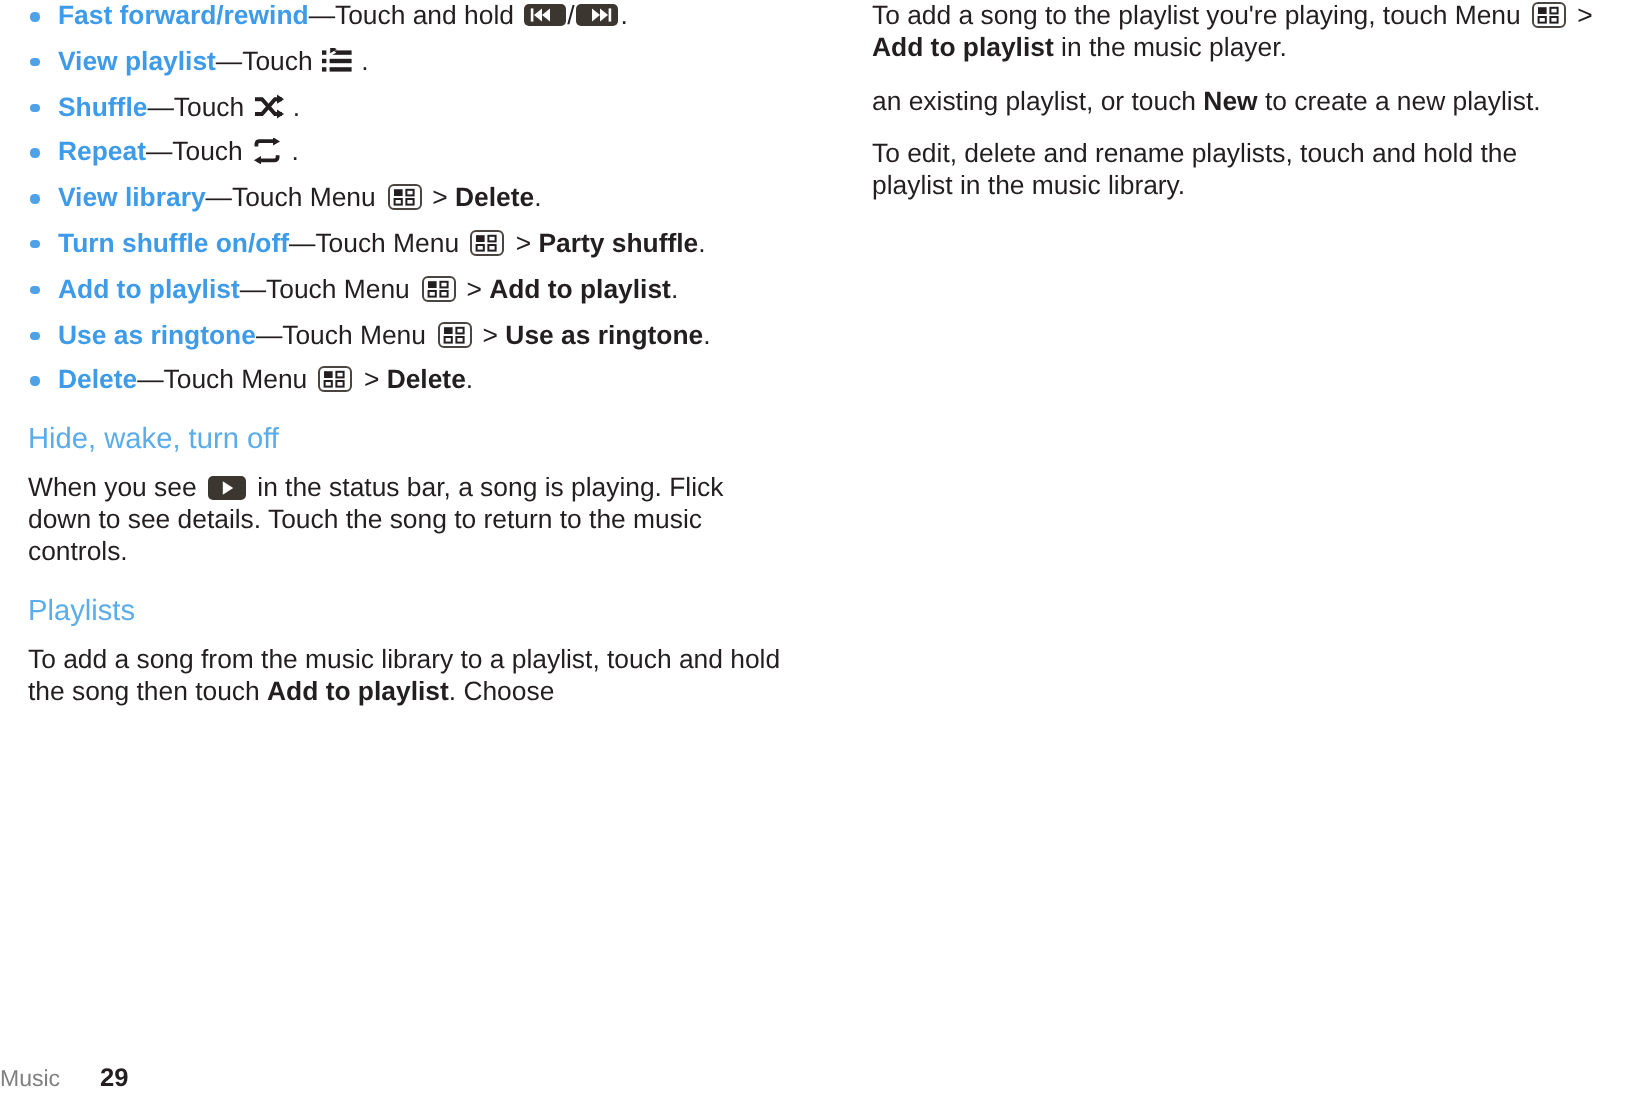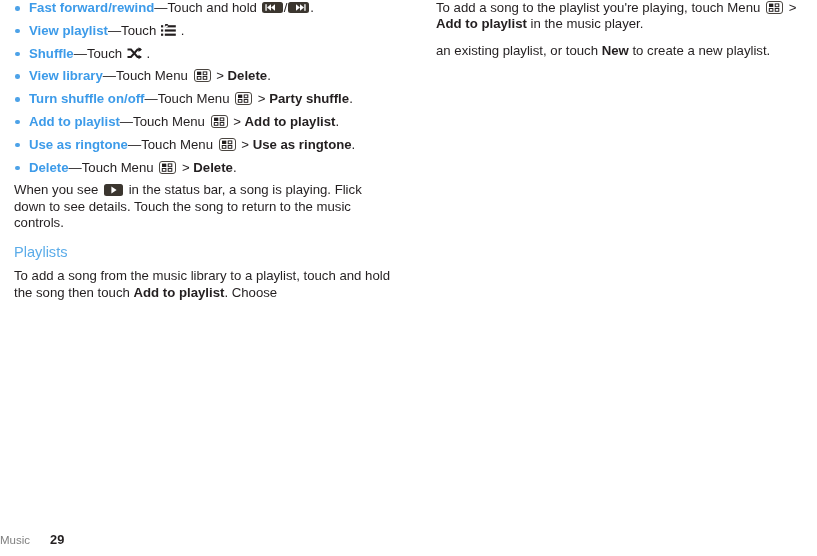--- a/index.html
+++ b/index.html
@@ -172,20 +172,28 @@
 
       <li>
         <span class="term">Shuffle</span><span>—</span><span>Touch </span><span class="ic ic-glyph"><svg width="15" height="13" viewBox="0 0 15 13">
               <path d="M0.5 2.6 L4 2.6 L10.5 10 L14 10" stroke="#231f20" stroke-width="2" fill="none"></path>
               <path d="M0.5 10 L4 10 L10.5 2.6 L14 2.6" stroke="#231f20" stroke-width="2" fill="none"></path>
               <polygon points="11.5,0.3 15,2.6 11.5,4.9" fill="#231f20"></polygon>
               <polygon points="11.5,7.7 15,10 11.5,12.3" fill="#231f20"></polygon>
             </svg></span><span> .</span>
       </li>
 
+      <li>
+        <span class="term">Repeat</span><span>—</span><span>Touch </span><span class="ic ic-glyph"><svg width="15" height="13" viewBox="0 0 15 13">
+              <path d="M2.2 4.2 L2.2 3.0 A1.6 1.6 0 0 1 3.8 1.6 L11.4 1.6" stroke="#231f20" stroke-width="1.9" fill="none"></path>
+              <polygon points="10.5,-0.4 14,1.7 10.5,3.8" fill="#231f20"></polygon>
+              <path d="M12.8 8.6 L12.8 9.8 A1.6 1.6 0 0 1 11.2 11.2 L3.6 11.2" stroke="#231f20" stroke-width="1.9" fill="none"></path>
+              <polygon points="4.5,9.0 1,11.1 4.5,13.2" fill="#231f20"></polygon>
+            </svg></span><span> .</span>
+      </li>
 
 
       <li>
         <span class="term">View library</span><span>—</span><span>Touch Menu </span><span class="ic ic-out"><svg width="15" height="11" viewBox="0 0 15 11">
               <rect x="2" y="1.6" width="4.3" height="3.4" fill="#231f20"></rect>
               <rect x="8.2" y="1.9" width="3.6" height="2.8" fill="none" stroke="#231f20" stroke-width="1"></rect>
               <rect x="2.3" y="6.5" width="3.6" height="2.8" fill="none" stroke="#231f20" stroke-width="1"></rect>
               <rect x="8.2" y="6.5" width="3.6" height="2.8" fill="none" stroke="#231f20" stroke-width="1"></rect>
             </svg></span><span> &gt; </span><span class="b">Delete</span><span>.</span>
       </li>
@@ -220,20 +228,21 @@
       <li>
         <span class="term">Delete</span><span>—</span><span>Touch Menu </span><span class="ic ic-out"><svg width="15" height="11" viewBox="0 0 15 11">
               <rect x="2" y="1.6" width="4.3" height="3.4" fill="#231f20"></rect>
               <rect x="8.2" y="1.9" width="3.6" height="2.8" fill="none" stroke="#231f20" stroke-width="1"></rect>
               <rect x="2.3" y="6.5" width="3.6" height="2.8" fill="none" stroke="#231f20" stroke-width="1"></rect>
               <rect x="8.2" y="6.5" width="3.6" height="2.8" fill="none" stroke="#231f20" stroke-width="1"></rect>
             </svg></span><span> &gt; </span><span class="b">Delete</span><span>.</span>
       </li>
     </ul>
 
+    <h2 class="sect">Hide, wake, turn off</h2>
 
 
     <p class="para"><span>When you see </span><span class="ic ic-play-status"><svg width="19" height="12" viewBox="0 0 19 12">
             <polygon points="7.4,2.6 7.4,9.4 12.6,6" fill="#fff"></polygon>
           </svg></span><span> in the status bar, a song is playing. Flick down to see details. Touch the song to return to the music controls.</span></p>
 
 
     <h2 class="sect">Playlists</h2>
 
     <p class="para"><span>To add a song from the music library to a playlist, touch and hold the song then touch </span><span class="b">Add to playlist</span><span>. Choose</span></p>
@@ -244,20 +253,21 @@
 
     <p class="para"><span>To add a song to the playlist you're playing, touch Menu </span><span class="ic ic-out"><svg width="15" height="11" viewBox="0 0 15 11">
             <rect x="2" y="1.6" width="4.3" height="3.4" fill="#231f20"></rect>
             <rect x="8.2" y="1.9" width="3.6" height="2.8" fill="none" stroke="#231f20" stroke-width="1"></rect>
             <rect x="2.3" y="6.5" width="3.6" height="2.8" fill="none" stroke="#231f20" stroke-width="1"></rect>
             <rect x="8.2" y="6.5" width="3.6" height="2.8" fill="none" stroke="#231f20" stroke-width="1"></rect>
           </svg></span><span> &gt; </span><span class="b">Add to playlist</span><span> in the music player.</span></p>
 
     <p class="para"><span>an existing playlist, or touch </span><span class="b">New</span><span> to create a new playlist.</span></p>
 
+    <p class="para">To edit, delete and rename playlists, touch and hold the playlist in the music library.</p>
 
   </div>
 
   <div class="footer">
     <span class="f-label">Music</span><span class="f-page">29</span>
   </div>
 
 </div>
 
 </body></html>

